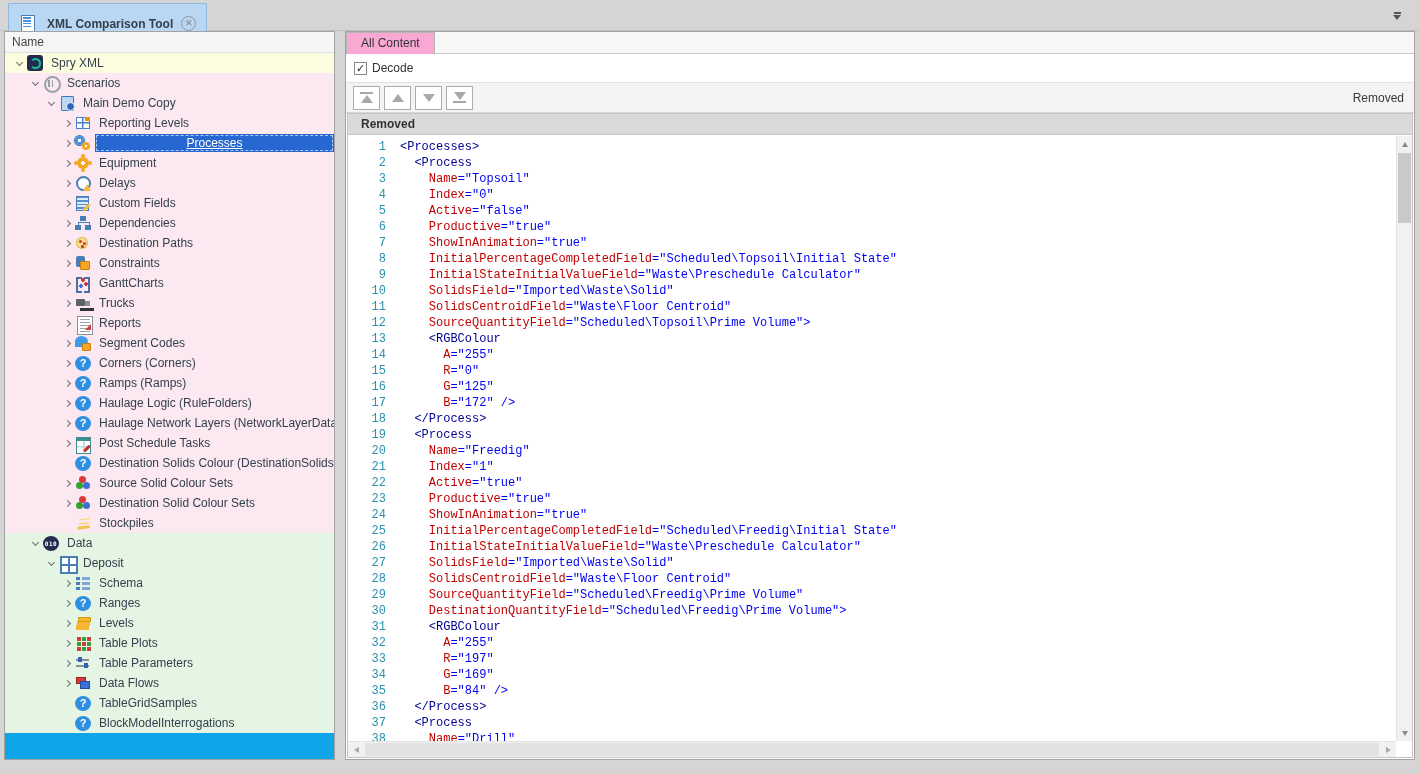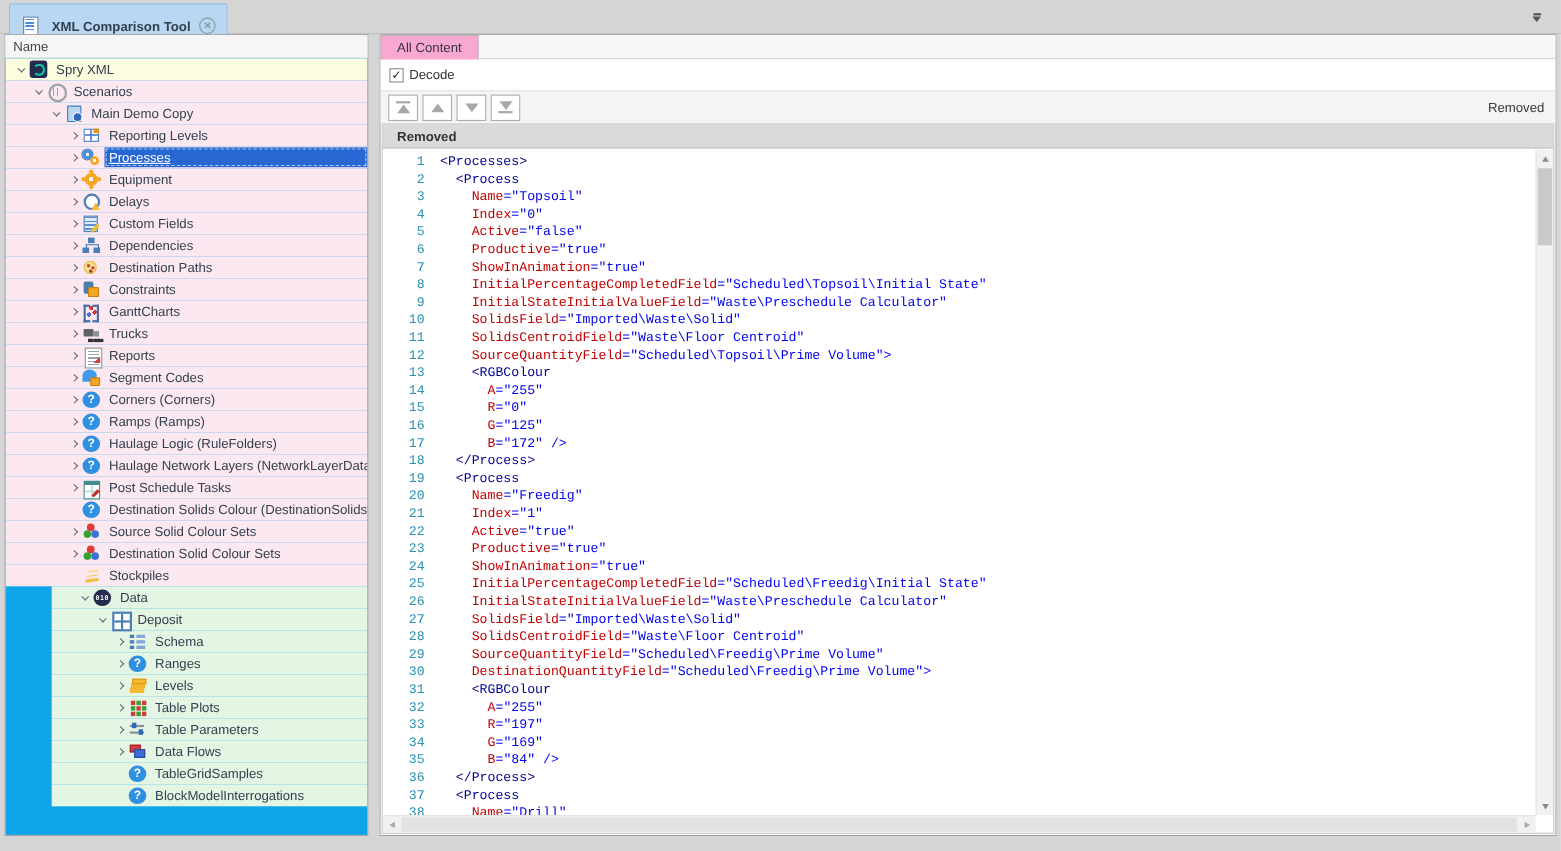--- a/index.html
+++ b/index.html
@@ -19,28 +19,28 @@
   .panel { position:absolute; top:31px; height:729px; background:#fff; border:1px solid #A3A3A3; }
   .left-panel { left:4px; width:331px; }
   .right-panel { left:345px; width:1070px; }
 
   
   .tree-header { height:21px; background:#F6F6F6; border-bottom:1px solid #E0E0E0; font-size:12px; color:#444; line-height:21px; padding-left:7px; }
   .tree { position:absolute; top:21px; bottom:0; left:0; right:0; background:#0ea5e9; overflow:hidden; }
   .trow { display:flex; align-items:center; height:20px; font-size:12px; color:#33414E; white-space:nowrap; }
   .bg-yellow { background:#FCFCDE; }
   .bg-pink { background:#FCE8F0; }
-  .bg-green { background:#E4F5E4;margin-left:42px; }
+  .bg-green { background:#E4F5E4; }
   .ind { flex:0 0 auto; height:100%; }
   .exp { flex:0 0 16px; display:flex; align-items:center; justify-content:center; height:100%; }
   .chev { width:5px; height:5px; border-right:1.4px solid #6E6E6E; border-bottom:1.4px solid #6E6E6E; display:inline-block; }
   .chev.expanded { transform:rotate(45deg); margin-top:-2px; }
   .chev.collapsed { transform:rotate(-45deg); }
   .lb { flex:1; padding:2px 4px; overflow:hidden; }
-  .selrow .lb { background:#2767D2; color:#fff; text-decoration:underline; outline:1px dashed #A9C6EE; outline-offset:-2px; }
+  .selrow .lb { background:#2767D2; color:#fff; text-decoration:underline; outline:1px dashed #A9C6EE; outline-offset:-2px;text-align:center; }
 
   
   .ic { width:16px; height:16px; margin-right:4px; position:relative; flex:0 0 16px; display:inline-block; }
   .ic::before, .ic::after { content:''; position:absolute; }
 
   .i-spry-xml { background:#232B4E; border-radius:3px; }
   .i-spry-xml::after { left:3px; top:3px; width:7px; height:7px; border:2px solid #15C39A; border-left-color:transparent; border-radius:50%; }
 
   .i-scenarios::before { left:1px; top:1px; width:13px; height:13px; border:2px solid #98A0A8; border-radius:50%; }
   .i-scenarios::after { left:5px; top:5px; width:7px; height:7px; background:repeating-linear-gradient(90deg,#98A0A8 0 1.5px,transparent 1.5px 3.5px); }

